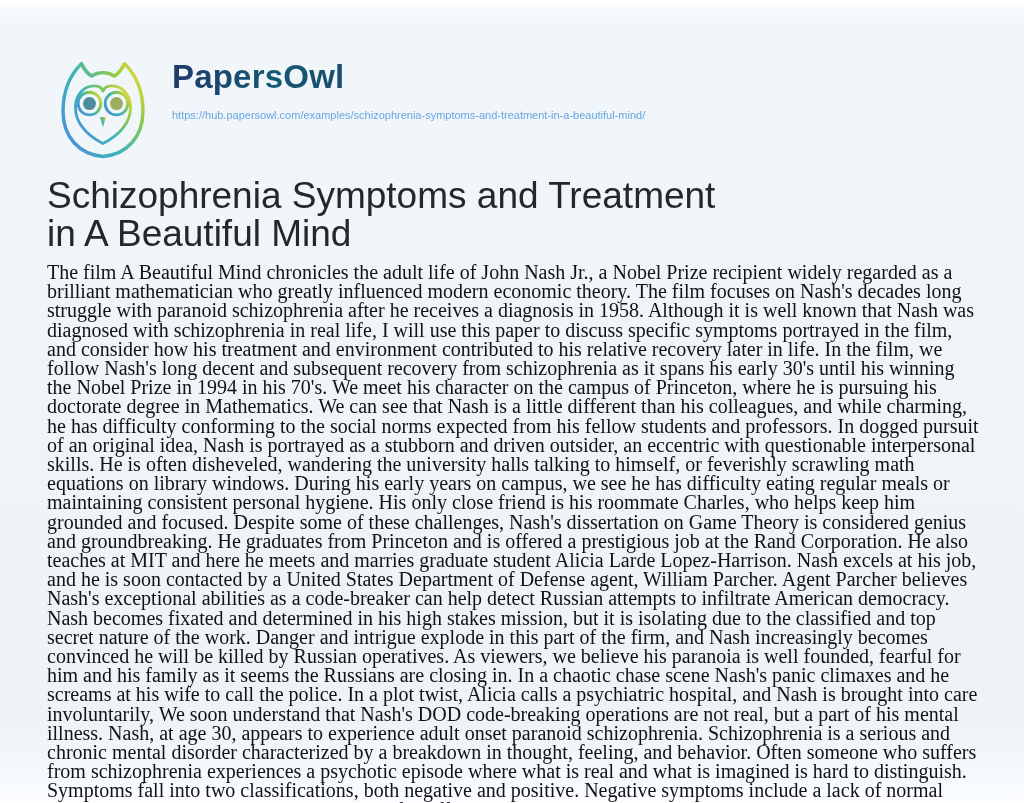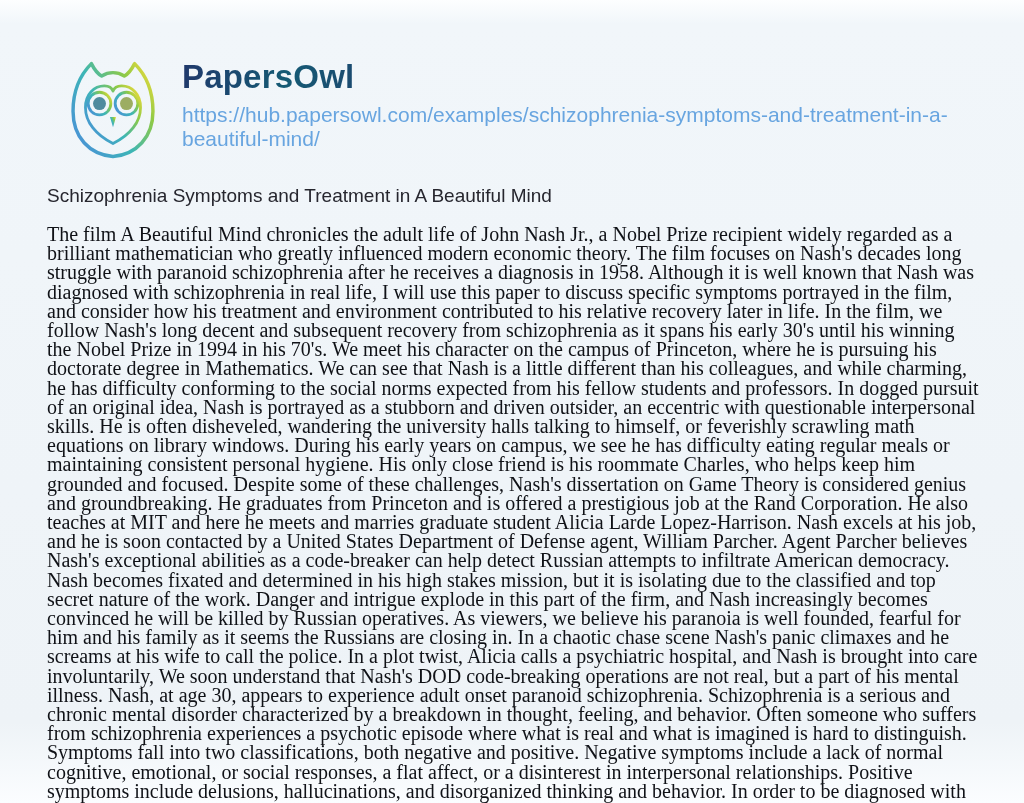--- a/index.html
+++ b/index.html
@@ -3,21 +3,21 @@
 <meta charset="utf-8">
 <style>
   * { margin: 0; padding: 0; box-sizing: border-box; }
   html, body { width: 1024px; height: 803px; overflow: hidden; }
   body {
     font-family: "Liberation Sans", sans-serif;
     background: linear-gradient(180deg, #fdfeff 0%, #f1f6fa 3%, #eef3f7 90%, #fbfdff 100%);
   }
   .page { padding: 55px 47px 0 47px; }
 
-  .header { display: flex; align-items: flex-start; gap: 13px; justify-content: flex-end; }
+  .header { display: flex; align-items: flex-start; gap: 13px; }
   .logo { width: 112px; height: 108px; flex: 0 0 auto; cursor: pointer; }
   .logo svg { width: 100%; height: 100%; display: block; }
   .header-text { padding-top: 2px; min-width: 0; }
   .brand {
     font-size: 33px;
     font-weight: 700;
     line-height: 40px;
     letter-spacing: 0.2px;
     color: #1a4a66;
     display: inline-block;
@@ -26,32 +26,32 @@
   @supports (-webkit-background-clip: text) {
     .brand {
       background: linear-gradient(100deg, #20386b 0%, #155a74 60%, #1b4a70 100%);
       -webkit-background-clip: text;
       background-clip: text;
       -webkit-text-fill-color: transparent;
     }
   }
   .url {
     margin-top: 6px;
-    font-size: 21px;
+    font-size: 11px;
     line-height: 24px;
     color: #68a5e0;
     max-width: 795px;
     overflow-wrap: break-word;
     word-wrap: break-word;
     cursor: pointer;
   }
 
   .article-title {
     margin-top: 14px;
-    font-size: 19px;
+    font-size: 37px;
     font-weight: 400;
     line-height: 38px;
     color: #26262e;
     max-width: 680px;
   }
 
   .article-body {
     margin-top: 10px;
     font-family: "Liberation Serif", serif;
     font-size: 20px;

